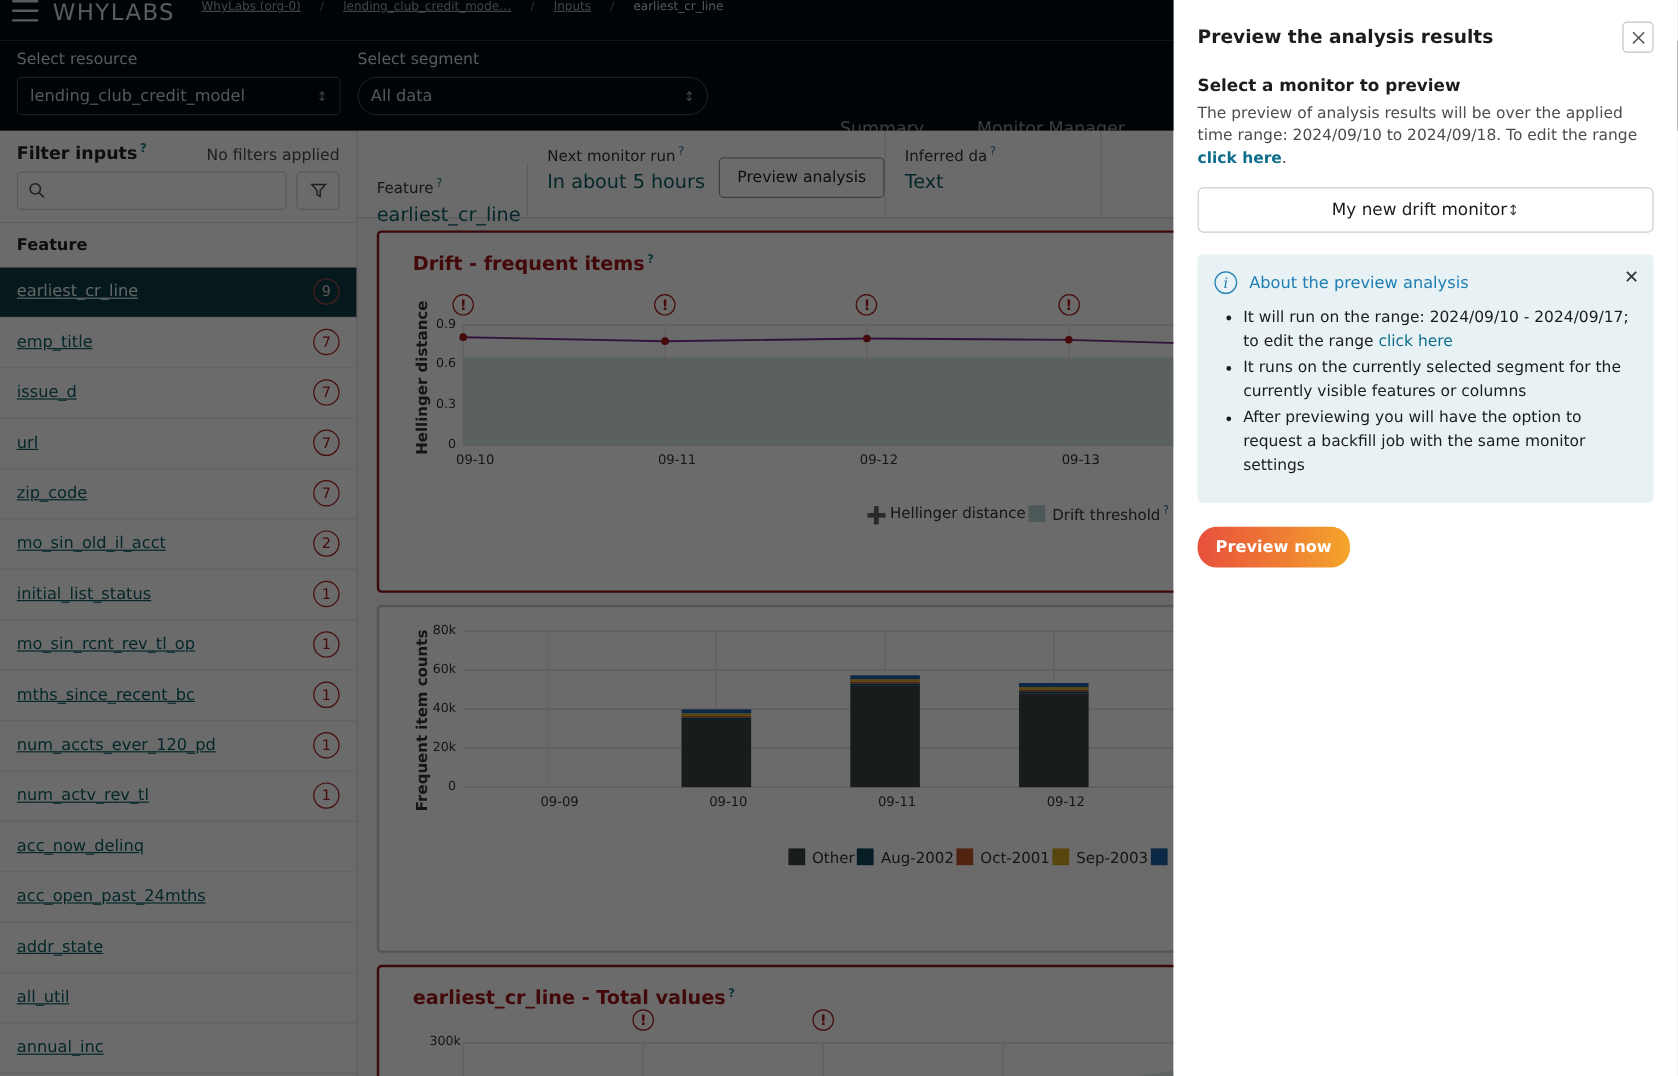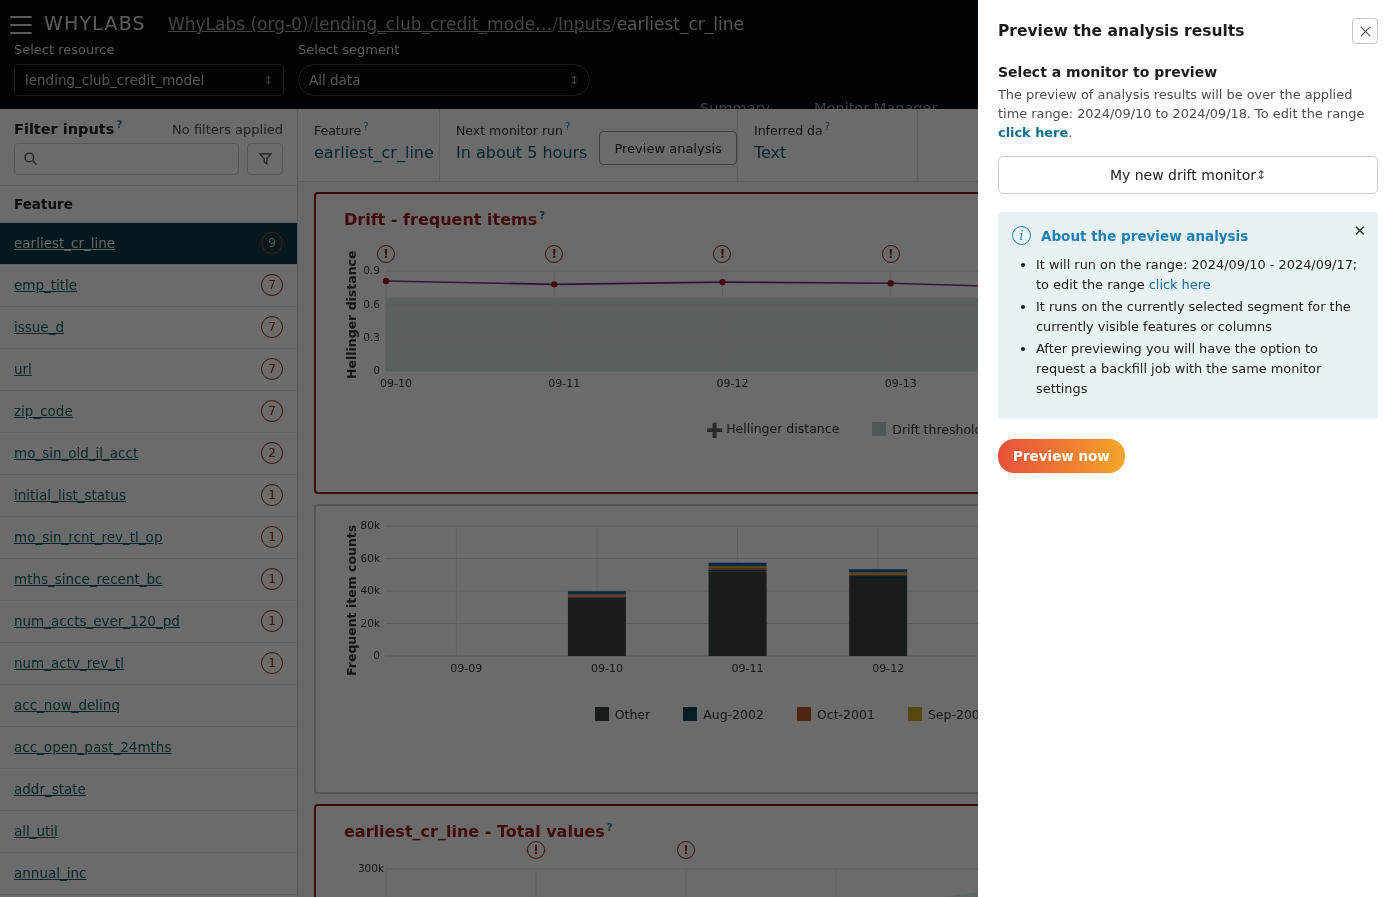--- a/index.html
+++ b/index.html
@@ -10,28 +10,28 @@
     background: #ffffff;
   }
   #root { position: relative; width: 1398px; height: 897px; }
 
   
   .app { position: absolute; inset: 0; }
 
   
   .topbar {
     position: absolute; left: 0; top: 0; width: 1228px; height: 34px;
-    background: #020a10; display: flex; align-items: flex-end; padding-left: 10px;
+    background: #020a10; display: flex; align-items: flex-start; padding-left: 10px;
   }
   .hamburger { width: 22px; height: 18px; display: flex; flex-direction: column;
     justify-content: space-between; margin-right: 12px; cursor: pointer; }
   .hamburger i { display: block; height: 2px; background: #d6d9db; border-radius: 1px; }
   .brand { color: #d7dadd; font-size: 19px; letter-spacing: 1.2px; font-weight: 400;
            margin-right: 22px; white-space: nowrap; }
-  .crumbs { display: flex; align-items: center; gap: 0; font-size: 17px; }
+  .crumbs { display: flex; align-items: center; gap: 16px; font-size: 10px; }
   .crumbs a { color: #9aa3a9; text-decoration: underline; white-space: nowrap; }
   .crumbs .sep { color: #6e767c; }
   .crumbs .cur { color: #c9ced2; }
 
   
   .selbar {
     position: absolute; left: 0; top: 34px; width: 1398px; height: 75px;
     background: #020a10;
   }
   .sel-label { position: absolute; font-size: 13px; color: #d6d9db; }
@@ -97,21 +97,21 @@
     align-items: center; padding: 0 10px; font-size: 13px; color: #333; min-width: 150px; }
 
   .plot { position: relative; }
   .ylabel { position: absolute; transform: rotate(-90deg); transform-origin: left top;
     font-size: 12.5px; font-weight: bold; color: #333; white-space: nowrap; }
   .ytick { position: absolute; font-size: 10.5px; color: #333; text-align: right; }
   .xtick { position: absolute; font-size: 11px; color: #333; text-align: right; width: 52px; }
   .alert-icon { position: absolute; width: 18px; height: 18px; border: 1.6px solid #a8191c;
     border-radius: 50%; color: #a8191c; font-size: 12px; font-weight: bold;
     display: flex; align-items: center; justify-content: center; line-height: 1; }
-  .legend { display: flex; align-items: flex-end; justify-content: center; gap: 33px;
+  .legend { display: flex; align-items: flex-start; justify-content: center; gap: 2px;
     font-size: 12.5px; color: #333; padding: 6px 0 14px 0; }
   .legend .sw { display: inline-block; width: 14px; height: 14px; margin-right: 6px;
     vertical-align: -2px; }
   .legend .item { white-space: nowrap; }
 
   
   .overlay { position: absolute; left: 0; top: 0; width: 978px; height: 897px;
              background: rgba(0,0,0,0.58); }
 
   
@@ -129,21 +129,21 @@
   .panel-desc a { color: #0e6e8c; text-decoration: none; font-weight: bold; }
   .monitor-dd { margin-top: 14px; height: 38px; border: 1px solid #cccccc; border-radius: 5px;
     display: flex; align-items: center; justify-content: center; padding: 0 14px;
     font-size: 14px; color: #1c1c1c; }
   .infobox { margin-top: 18px; background: #e8f1f3; border-radius: 4px; padding: 14px 16px 18px 14px;
     position: relative; }
   .infobox-head { display: flex; align-items: center; gap: 10px; }
   .info-circle { width: 19px; height: 19px; border: 1.6px solid #1e7fb5; border-radius: 50%;
     color: #1e7fb5; font-size: 12px; display: flex; align-items: center; justify-content: center;
     font-family: "DejaVu Serif", serif; font-style: italic; }
-  .infobox-title { font-size: 13.5px; font-weight: bold; color: #1e7fb5; }
+  .infobox-title { font-size: 13.5px; font-weight: normal; color: #1e7fb5; }
   .infobox-x { position: absolute; right: 12px; top: 12px; font-size: 15px; color: #333;
     cursor: pointer; line-height: 1; }
   .infobox ul { margin: 10px 0 0 24px; }
   .infobox li { font-size: 12.9px; color: #1c1c1c; line-height: 1.55; margin-bottom: 2px; }
   .infobox li a { color: #0e6e8c; text-decoration: none; }
   .preview-now { margin-top: 20px; display: inline-block; height: 34px; line-height: 34px;
     padding: 0 15px; border-radius: 16px; border: none; color: #fff; font-size: 13.5px;
     font-weight: bold; cursor: pointer; font-family: inherit;
     background: linear-gradient(90deg, #e8503c 0%, #ef7d34 55%, #f4a62a 100%); }
 </style>
@@ -270,21 +270,21 @@
           </div>
           <div class="feat">
             <a>annual_inc</a>
           </div>
         </div>
     </div>
 
     <div class="content">
 
       <div class="infobar">
-        <div class="infocell" style="width:142px;">
+        <div class="infocell" style="width:142px;margin-top:27px;">
           <div class="lab"><span>Feature</span><span class="qmark">?</span></div>
           <div class="val">earliest_cr_line</div>
         </div>
         <div class="infocell withbtn" style="width:298px;">
           <div>
             <div class="lab"><span>Next monitor run</span><span class="qmark">?</span></div>
             <div class="val">In about 5 hours</div>
           </div>
           <button class="prev-btn">Preview analysis</button>
         </div>

